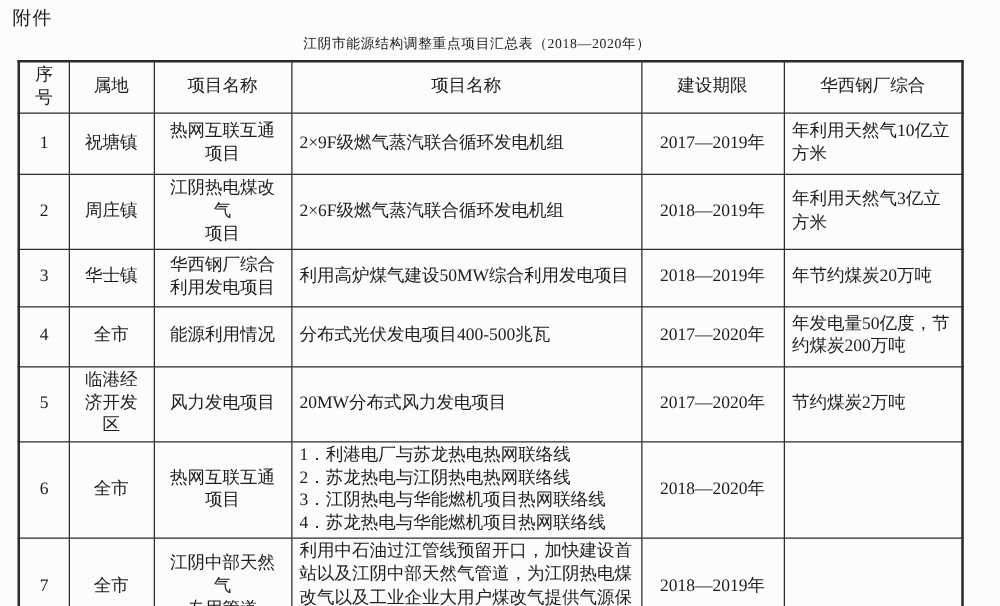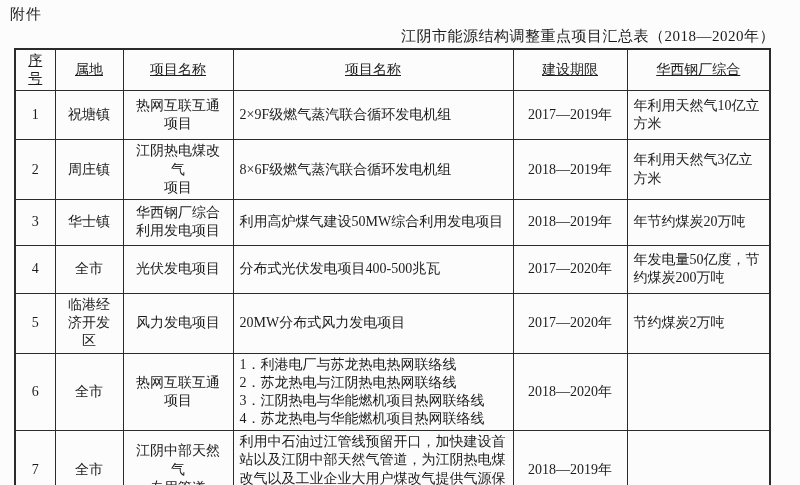--- a/index.html
+++ b/index.html
@@ -19,25 +19,25 @@
   }
   .attachment-label {
     position: absolute;
     left: 10px;
     top: 5px;
     font-size: 15px;
     letter-spacing: 1px;
   }
   .doc-title {
     position: absolute;
-    left: 20px;
+    left: 4px;
     top: 27px;
     width: 755px;
-    text-align: right;
-    font-size: 15px;
+    text-align: center;
+    font-size: 11px;
     letter-spacing: 0.5px;
   }
   table.projects {
     position: absolute;
     left: 14px;
     top: 48px;
     width: 755px;
     border-collapse: collapse;
     table-layout: fixed;
     border: 2px solid #2b2b2b;
@@ -56,21 +56,21 @@
   }
   table.projects td.left {
     text-align: left;
   }
   col.c-no     { width: 40px; }
   col.c-area   { width: 68px; }
   col.c-name   { width: 110px; }
   col.c-scale  { width: 280px; }
   col.c-period { width: 114px; }
   col.c-usage  { width: 143px; }
-  tr.r-head { height: 40px; text-decoration: underline; }
+  tr.r-head { height: 40px; }
   tr.r-1 { height: 49px; }
   tr.r-2 { height: 49px; }
   tr.r-3 { height: 46px; }
   tr.r-4 { height: 48px; }
   tr.r-5 { height: 50px; }
   tr.r-6 { height: 74px; }
   tr.r-7 { height: 71px; }
 </style>
 </head>
 <body>
@@ -109,37 +109,37 @@
         <td class="left">2×9F级燃气蒸汽联合循环发电机组</td>
         <td>2017—2019年</td>
         <td class="left">年利用天然气10亿立方米</td>
       </tr>
       <tr class="r-2">
         <td>2</td>
         <td>周庄镇</td>
         <td>江阴热电煤改
 气
 项目</td>
-        <td class="left">8×6F级燃气蒸汽联合循环发电机组</td>
+        <td class="left">2×6F级燃气蒸汽联合循环发电机组</td>
         <td>2018—2019年</td>
         <td class="left">年利用天然气3亿立方米</td>
       </tr>
       <tr class="r-3">
         <td>3</td>
         <td>华士镇</td>
         <td>华西钢厂综合
 利用发电项目</td>
         <td class="left">利用高炉煤气建设50MW综合利用发电项目</td>
         <td>2018—2019年</td>
         <td class="left">年节约煤炭20万吨</td>
       </tr>
       <tr class="r-4">
         <td>4</td>
         <td>全市</td>
-        <td>光伏发电项目</td>
+        <td>能源利用情况</td>
         <td class="left">分布式光伏发电项目400-500兆瓦</td>
         <td>2017—2020年</td>
         <td class="left">年发电量50亿度，节约煤炭200万吨</td>
       </tr>
       <tr class="r-5">
         <td>5</td>
         <td>临港经
 济开发
 区</td>
         <td>风力发电项目</td>

